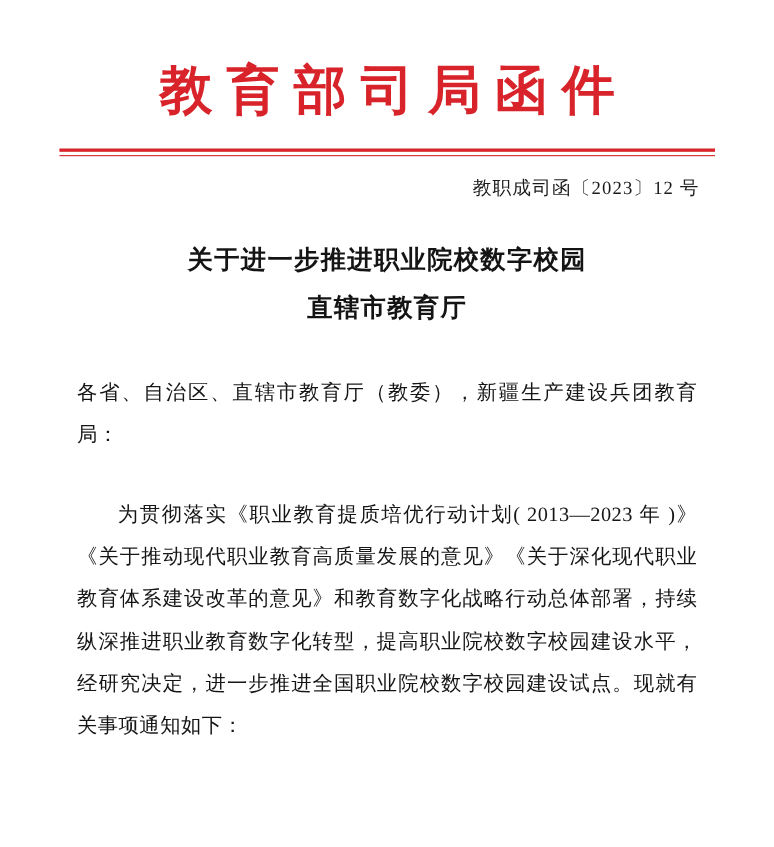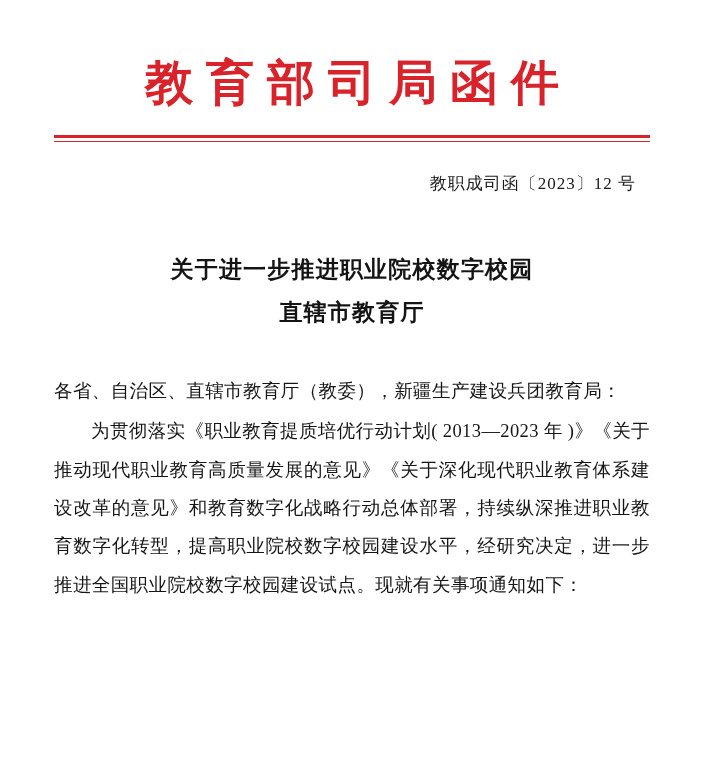--- a/index.html
+++ b/index.html
@@ -44,50 +44,50 @@
     background: #d8232a;
   }
   .rule-gap {
     height: 3px;
   }
   .rule-thin {
     height: 1px;
     background: #d8232a;
   }
   .doc-number {
-    margin-top: 30px;
+    margin-top: 17px;
     text-align: right;
     padding-right: 14px;
     font-size: 17px;
     letter-spacing: 1px;
     color: #1a1a1a;
   }
   .doc-title {
-    margin-top: 54px;
+    margin-top: 34px;
     text-align: center;
     font-size: 23px;
     font-weight: bold;
     line-height: 1.85;
     letter-spacing: 1.2px;
     color: #141414;
   }
   .doc-title .line {
     display: block;
   }
   .body-text {
     margin-top: 38px;
     font-size: 18.5px;
     line-height: 2.07;
     letter-spacing: 0.4px;
     text-align: justify;
     text-justify: inter-ideograph;
     color: #151515;
   }
   .body-text p {
-    margin: 0;
+    margin: 16px;
   }
   .body-text p.indent {
     text-indent: 2em;
   }
   .spacer-small {
     height: 2px;
   }
 </style>
 </head>
 <body>

